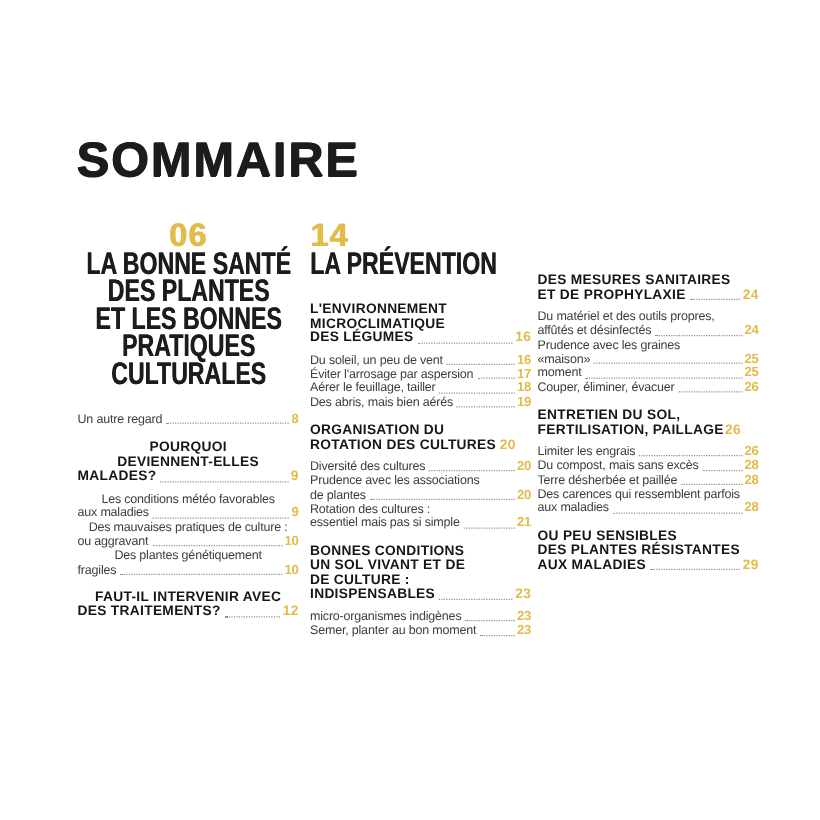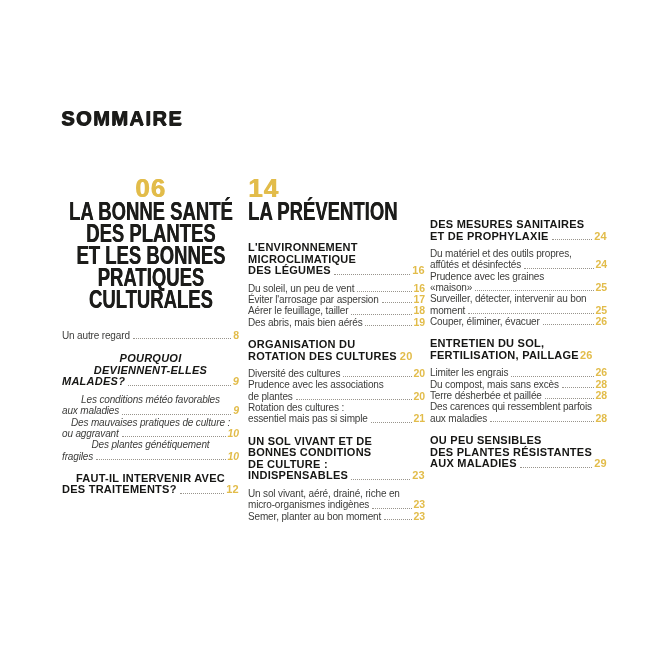--- a/index.html
+++ b/index.html
@@ -3,21 +3,21 @@
 <meta charset="utf-8">
 <style>
   html,body{margin:0;padding:0;}
   body{
     width:656px;height:656px;background:#ffffff;position:relative;
     font-family:"Liberation Sans",sans-serif;overflow:hidden;
     color:#3d3d3b;
   }
   .page-title{
     position:absolute;left:61px;top:107px;
-    font-size:20px;font-weight:700;letter-spacing:1.5px;color:#1c1c1a;
+    font-size:39px;font-weight:700;letter-spacing:1.5px;color:#1c1c1a;
     text-shadow:0.9px 0 0 #1c1c1a, 0 0.5px 0 #1c1c1a;
     white-space:nowrap;
   }
   .col{position:absolute;width:177px;}
   .col-1{left:62px;top:176px;text-align:center;}
   .col-2{left:248px;top:176px;}
   .col-3{left:430px;top:219px;}
 
   .big-num{
     font-size:26px;font-weight:700;line-height:24px;color:#e2bc4a;
@@ -43,21 +43,21 @@
     flex:1;min-width:6px;margin:0 2px 2px 3px;
     border-bottom:1.6px dotted #98948c;
   }
   .pg{color:#e2bc4a;font-weight:700;font-size:10.5px;line-height:inherit;}
   .sec-h .pg{font-size:11px;}
   .pg-tight{margin-left:3px;}
   .items{margin-top:6px;}
   .item{font-size:10px;line-height:11.3px;color:#3d3d3b;letter-spacing:-0.15px;}
   .gap-intro{margin-top:20px;}
   .gap-md{margin-top:11px;}
-  .gap-sec{margin-top:12px;font-style:italic;}
+  .gap-sec{margin-top:12px;}
 </style>
 </head>
 <body>
 
 <div class="page-title">SOMMAIRE</div>
 
 <div class="col col-1">
   <div class="big-num">06</div>
   <div class="display">
     <div>LA BONNE SANTÉ</div>
@@ -203,32 +203,31 @@
           <span class="t">essentiel mais pas si simple</span>
           <span class="dots"></span>
           <span class="pg">21</span>
         </div>
       </div>
     </div>
   </div>
 
   <div class="sec gap-md">
     <div class="sec-h">
+      <div class="line">BONNES CONDITIONS</div>
       <div class="line">UN SOL VIVANT ET DE</div>
-      <div class="line">BONNES CONDITIONS</div>
       <div class="line">DE CULTURE :</div>
       <div class="row">
         <span class="t">INDISPENSABLES</span>
         <span class="dots"></span>
         <span class="pg">23</span>
       </div>
     </div>
     <div class="items">
       <div class="item">
-        <div class="line">Un sol vivant, aéré, drainé, riche en</div>
         <div class="row">
           <span class="t">micro-organismes indigènes</span>
           <span class="dots"></span>
           <span class="pg">23</span>
         </div>
       </div>
       <div class="item">
         <div class="row">
           <span class="t">Semer, planter au bon moment</span>
           <span class="dots"></span>
@@ -260,21 +259,20 @@
       </div>
       <div class="item">
         <div class="line">Prudence avec les graines</div>
         <div class="row">
           <span class="t">«maison»</span>
           <span class="dots"></span>
           <span class="pg">25</span>
         </div>
       </div>
       <div class="item">
-        <div class="line">Surveiller, détecter, intervenir au bon</div>
         <div class="row">
           <span class="t">moment</span>
           <span class="dots"></span>
           <span class="pg">25</span>
         </div>
       </div>
       <div class="item">
         <div class="row">
           <span class="t">Couper, éliminer, évacuer</span>
           <span class="dots"></span>

